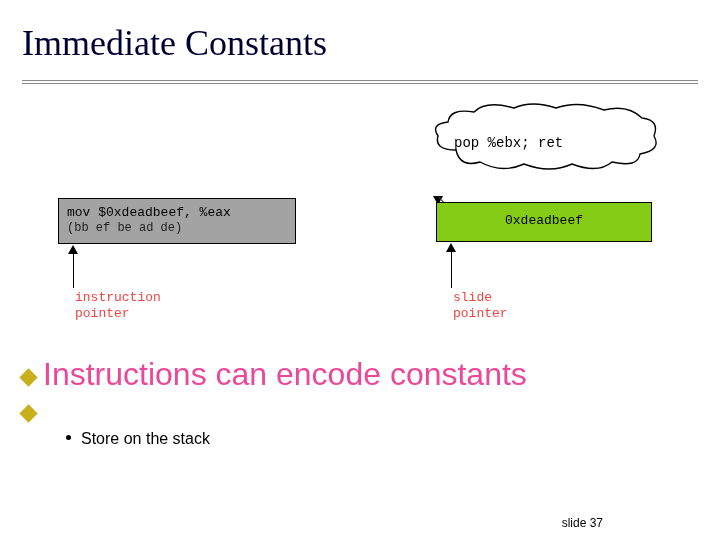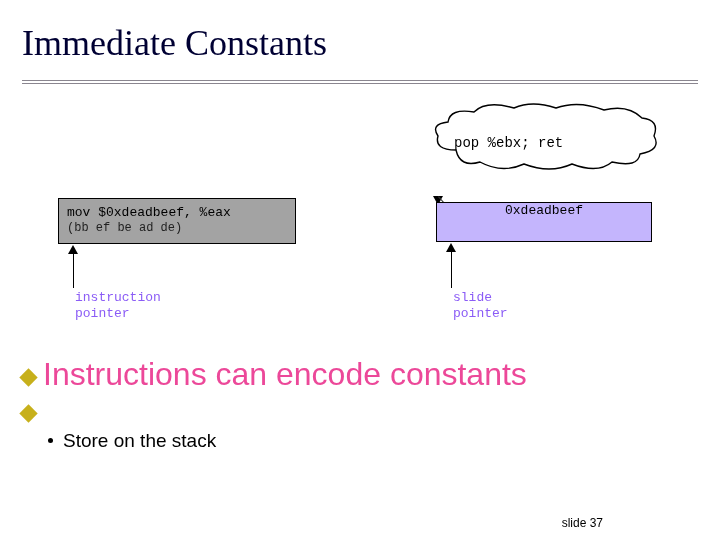--- a/index.html
+++ b/index.html
@@ -5,32 +5,32 @@
   html,body{margin:0;padding:0;width:720px;height:540px;background:#fff;font-family:Verdana,Geneva,sans-serif;color:#000;overflow:hidden}
   .slide{position:relative;width:615px;height:540px}
   .title{position:absolute;left:22px;top:22px;font-family:Georgia,"Times New Roman",serif;font-size:36px;color:#000033}
   .rule{position:absolute;left:22px;top:80px;width:676px;border-top:4px double #8a868f}
   
   .box{position:absolute;border:1px solid #000;background:#a3a3a3;font-family:"Courier New",monospace;font-size:13px;line-height:1.25;padding:6px 8px;box-sizing:border-box;text-align:left}
   .box-left{left:58px;top:198px;width:238px;height:46px}
   .sub{font-size:12px;color:#222}
   .arrow-stem{position:absolute;width:1px;background:#000}
   .arrow-head-up{position:absolute;width:0;height:0;border-left:5px solid transparent;border-right:5px solid transparent;border-bottom:9px solid #000}
-  .caption{position:absolute;font-family:"Courier New",monospace;font-size:13px;color:#8b5cf6}
+  .caption{position:absolute;font-family:"Courier New",monospace;font-size:13px;color:#ef4444}
   
-  .box-right{position:absolute;left:436px;top:202px;width:216px;height:40px;border:1px solid #000;background:#c4b5fd;font-family:"Courier New",monospace;font-size:13px;box-sizing:border-box;text-align:center}
+  .box-right{position:absolute;left:436px;top:202px;width:216px;height:40px;border:1px solid #000;background:#84cc16;font-family:"Courier New",monospace;font-size:13px;padding-top:10px;box-sizing:border-box;text-align:center}
   
   .cloud{position:absolute;left:428px;top:102px;width:234px;height:74px}
   .cloud svg{width:234px;height:74px;display:block}
   .cloud-text{position:absolute;left:454px;top:135px;font-family:"Courier New",monospace;font-size:14px;color:#000;white-space:nowrap}
   .cloud-line{position:absolute;width:1px;background:#333;transform-origin:top left}
   
   .bul{position:absolute;left:22px;font-family:Verdana,Geneva,sans-serif;font-size:32px;color:#ec4899}
   .dia{display:inline-block;width:13px;height:13px;background:#c7b01b;transform:rotate(45deg);margin-right:8px;vertical-align:1px}
-  .sub-bul{position:absolute;left:48px;font-family:Verdana,Geneva,sans-serif;font-size:19px;color:#000}
+  .sub-bul{position:absolute;left:66px;font-family:Verdana,Geneva,sans-serif;font-size:16px;color:#000}
   .dot{display:inline-block;width:5px;height:5px;background:#000;border-radius:50%;vertical-align:4px;margin-right:10px}
   .footer{position:absolute;right:12px;bottom:10px;font-size:12px;color:#000}
 </style>
 </head>
 <body>
 
 <div class="slide">
 
   <div class="title">Immediate Constants</div>
   <div class="rule"></div>

